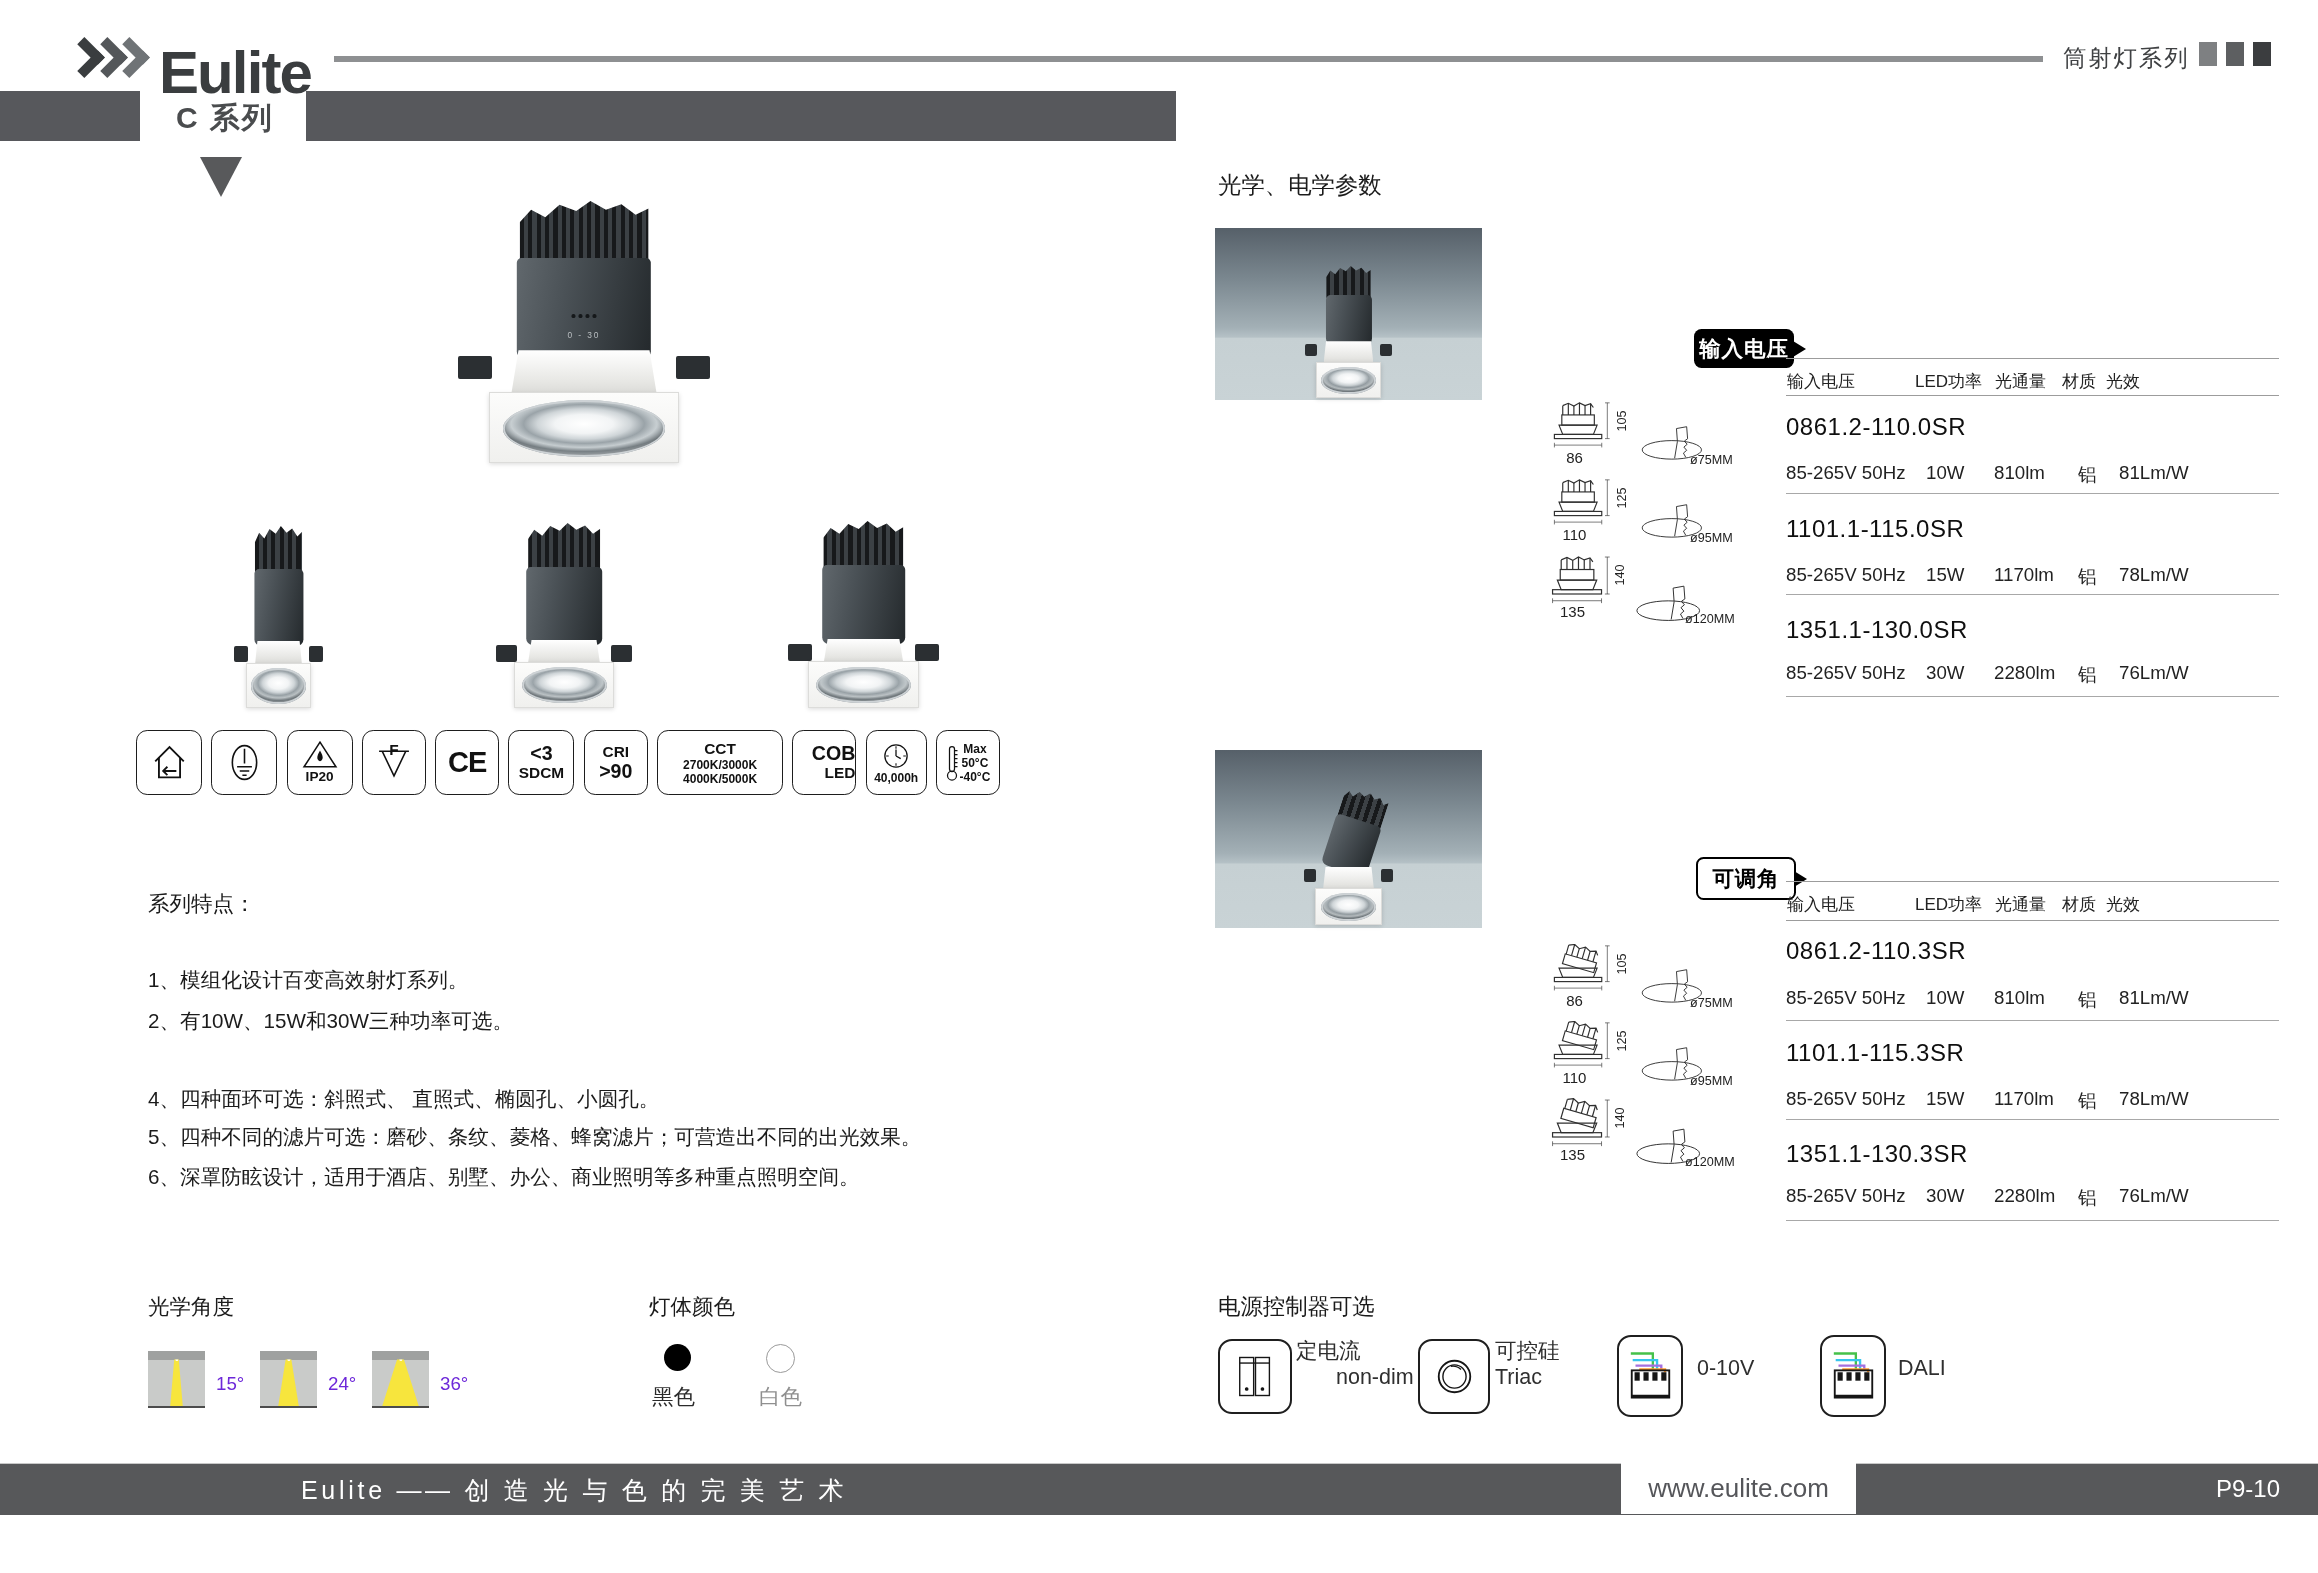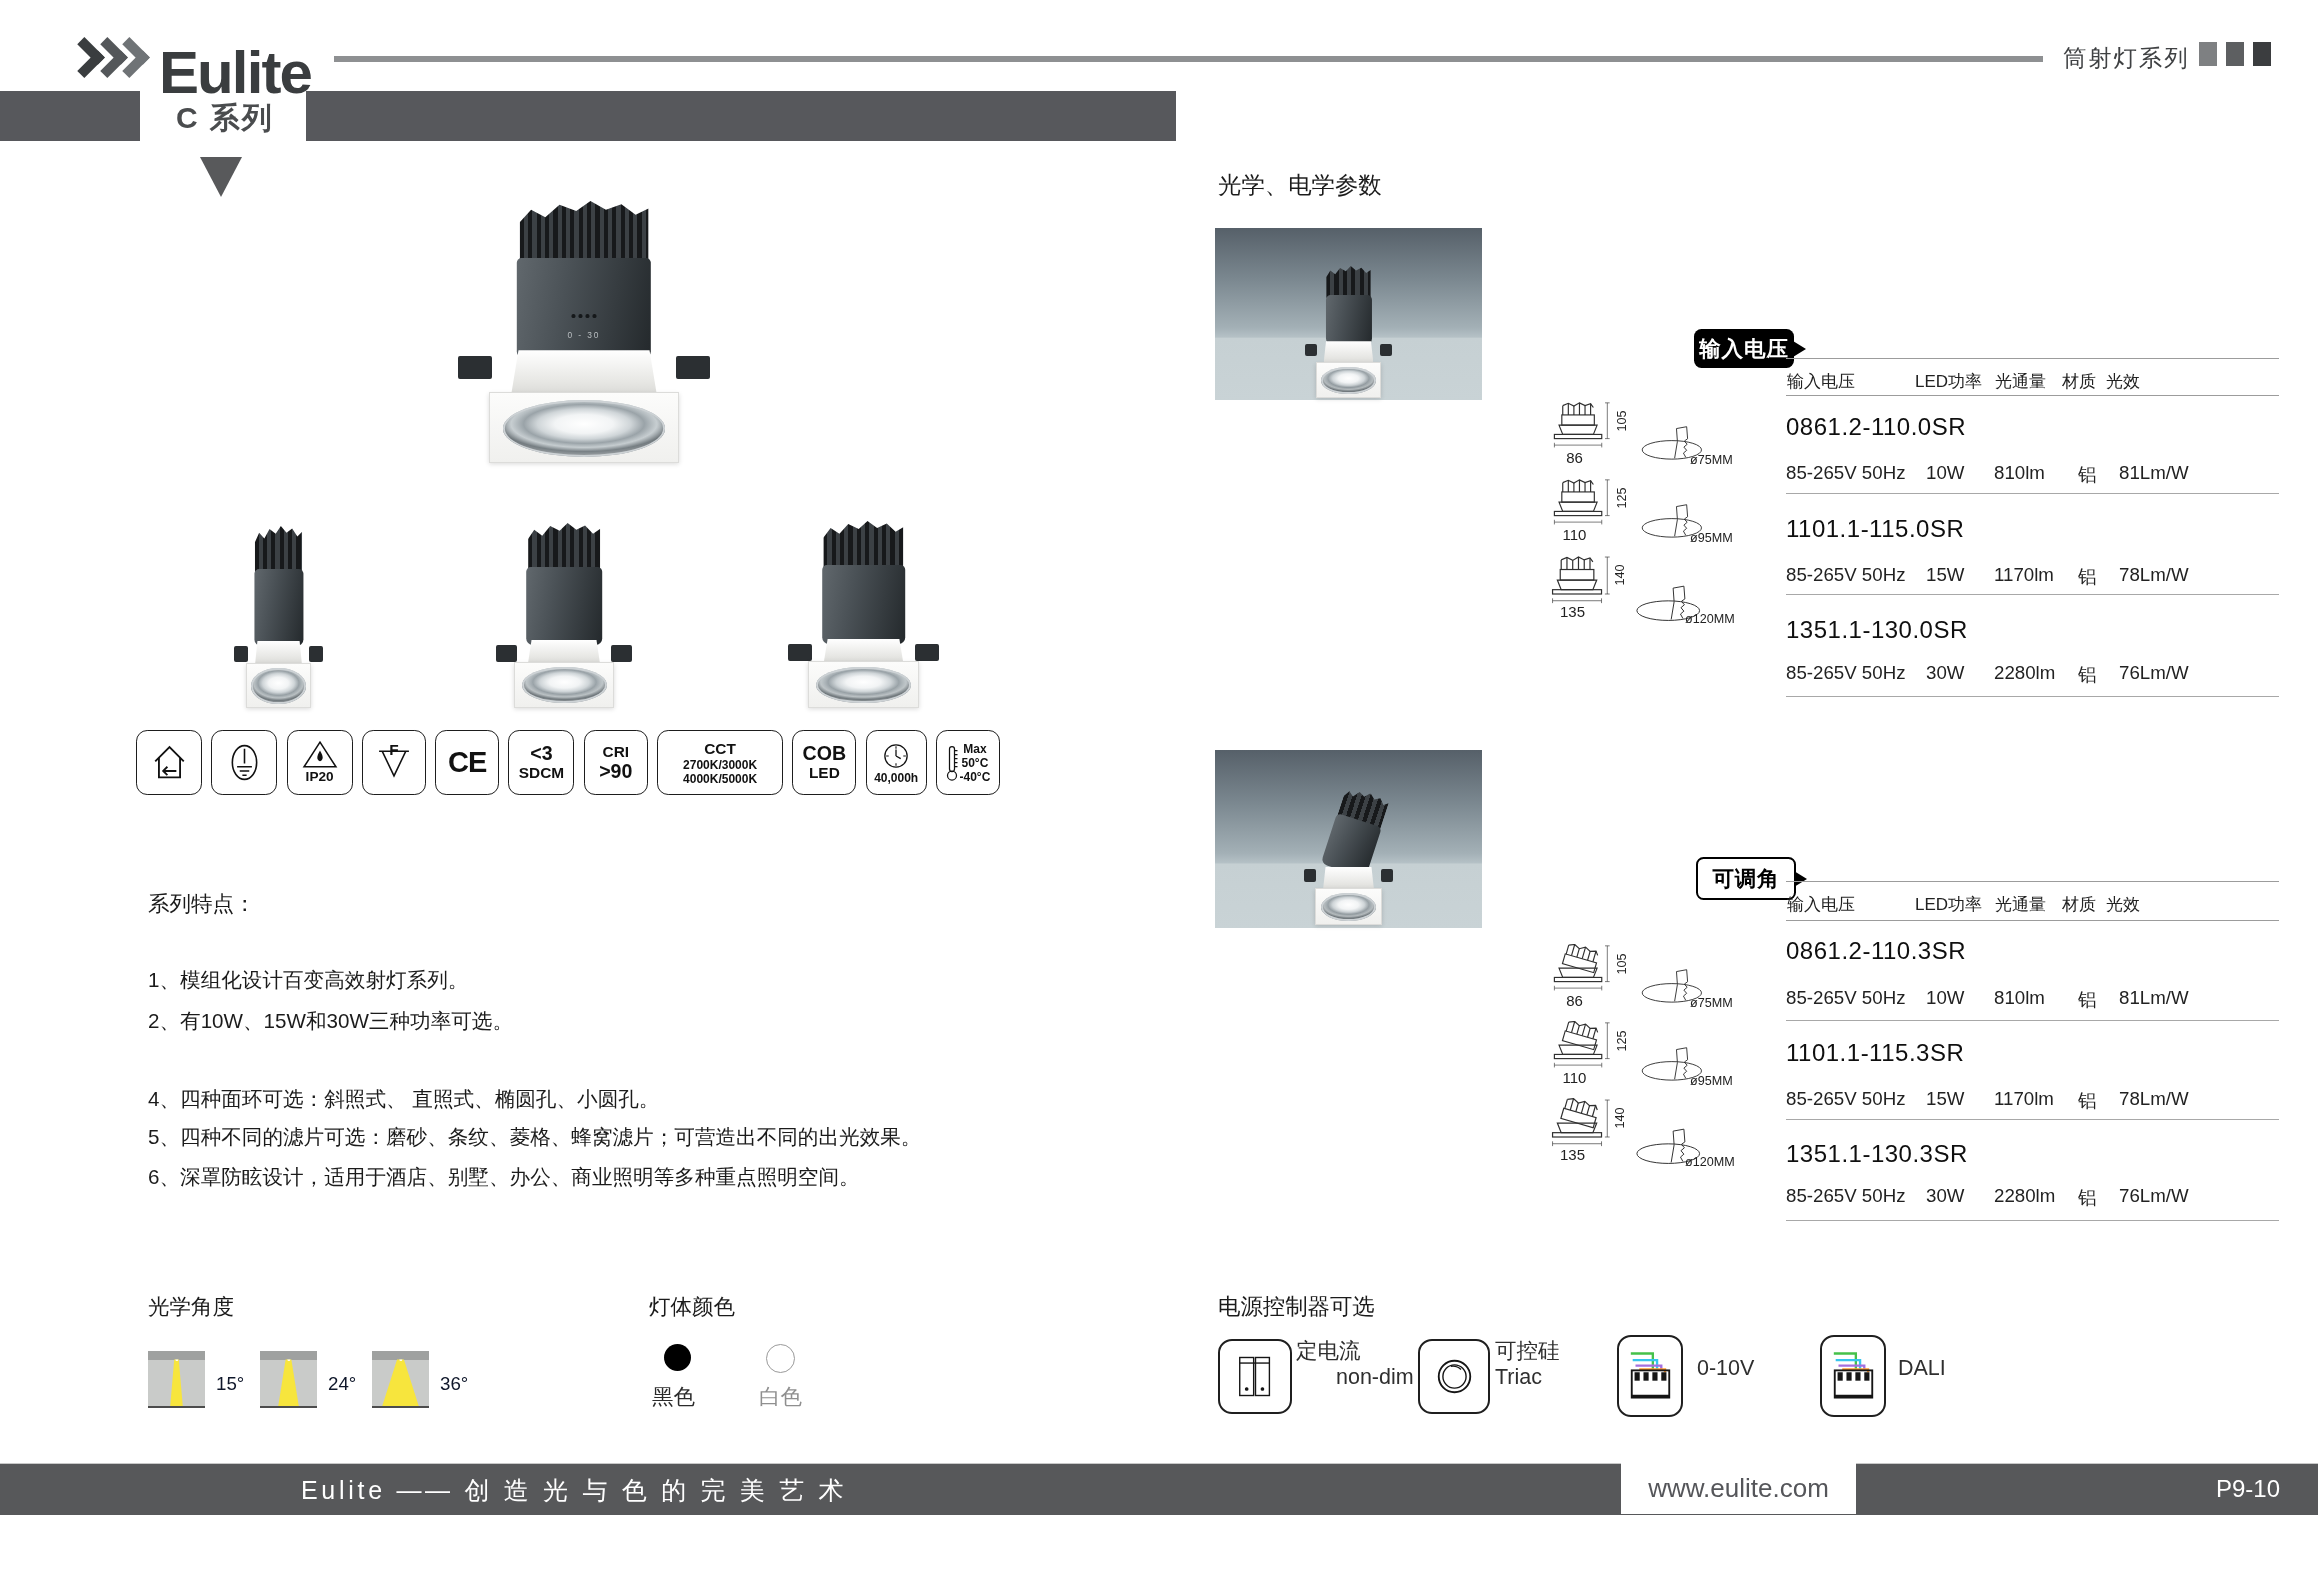--- a/index.html
+++ b/index.html
@@ -53,21 +53,21 @@
 
   
   .feat-title{position:absolute;font-size:21.5px;color:#1b1b1b;}
   .feat-item{position:absolute;font-size:20.6px;color:#1b1b1b;white-space:nowrap;}
 
   
   .beam-box{position:absolute;width:57px;height:55px;background:#c9cbc9;border-bottom:2.3px solid #4c4c4c;}
   .beam-top{position:absolute;left:0;right:0;top:0;height:9.3px;background:#9fa1a0;}
   .beam-cone{position:absolute;left:0;right:0;top:8.4px;bottom:0;background:#f7e53d;}
   .beam-cone::before{content:"";position:absolute;top:-1.4px;left:50%;width:3.3px;height:3.3px;background:#fff;border-radius:50%;transform:translateX(-50%);}
-  .beam-label{position:absolute;font-size:18.7px;color:#0f172a;}
+  .beam-label{position:absolute;font-size:18.7px;color:#6d28d9;}
   .cone15{clip-path:polygon(46% 0,54% 0,61% 100%,39% 100%);}
   .cone24{clip-path:polygon(45% 0,55% 0,68% 100%,32% 100%);}
   .cone36{clip-path:polygon(44% 0,56% 0,82% 100%,18% 100%);}
 
   
   .color-dot{position:absolute;width:27px;height:27px;border-radius:50%;}
   .color-label{position:absolute;font-size:21.5px;}
 
   
   .photo{position:absolute;background:linear-gradient(180deg,#566069 0%,#7b8890 30%,#a3b0b6 58%,#b5c1c6 63.5%,#c6d0d3 64%,#c9d3d6 100%);}
@@ -217,21 +217,21 @@
     </div>
     <div class="cert" style="width:62px;">
       <span class="mid">CRI</span>
       <span class="big">&gt;90</span>
     </div>
     <div class="cert" style="width:124px;">
       <span class="mid">CCT</span>
       <span class="tiny">2700K/3000K</span>
       <span class="tiny">4000K/5000K</span>
     </div>
-    <div class="cert" style="width:62px;">
+    <div class="cert" style="width:62px;align-items:flex-end;">
       <span class="big">COB</span>
       <span class="mid">LED</span>
     </div>
     <div class="cert" style="width:59px;">
       <svg width="30" height="30" viewBox="0 0 70 70" fill="none" stroke="#111" stroke-width="3">
         <circle cx="35" cy="35" r="26"></circle>
           <path d="M35 12 V18 M35 52 V58 M12 35 H18 M52 35 H58" stroke-width="2.5"></path>
           <path d="M35 35 V20 M35 35 L46 41"></path>
       </svg>
       <span class="tiny">40,000h</span>

